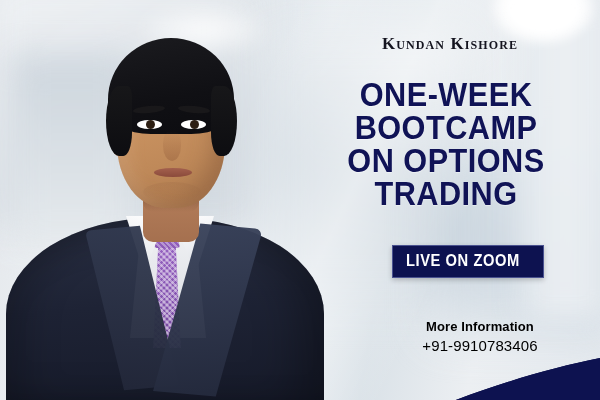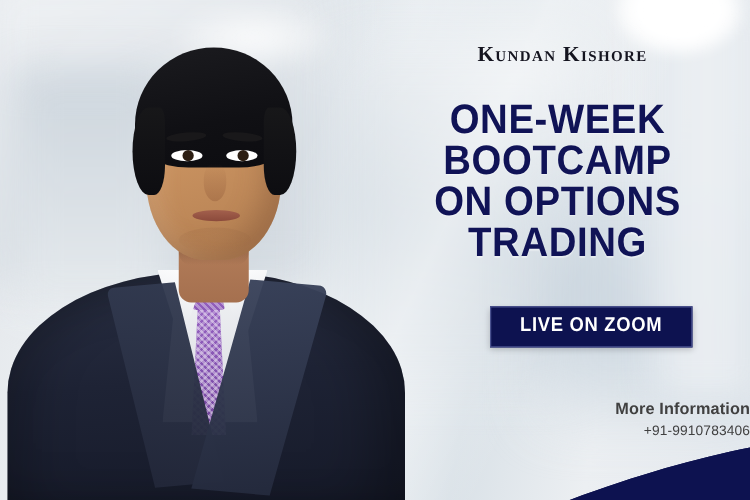--- a/index.html
+++ b/index.html
@@ -398,21 +398,21 @@
     transform: scaleX(0.93);
     transform-origin: center;
     text-shadow: 0 1px 1px rgba(255,255,255,0.45);
   }
   .headline .hl-line { display: block; white-space: nowrap; }
 
   .badge {
     position: absolute;
     left: 392px;
     top: 245px;
-    padding: 6px 13px 7px 23px;
+    padding: 6px 13px 7px 13px;
     background: #0d1250;
     border: 1px solid #4a5290;
     box-shadow: 0 2px 5px rgba(0,0,0,0.22);
   }
   .badge-label {
     font-family: "Liberation Sans", sans-serif;
     font-weight: 700;
     font-size: 16px;
     letter-spacing: 0.6px;
     color: #ffffff;
@@ -421,32 +421,32 @@
     transform-origin: left center;
     display: inline-block;
     white-space: nowrap;
   }
 
   .contact {
     position: absolute;
     left: 360px;
     top: 318px;
     width: 240px;
-    text-align: right;
-    color: #404040;
+    text-align: center;
+    color: #000000;
     font-family: "Liberation Sans", sans-serif;
   }
   .contact-title {
     font-size: 13px;
     font-weight: 700;
     line-height: 18px;
     letter-spacing: 0.1px;
   }
   .contact-phone {
-    font-size: 11px;
+    font-size: 15px;
     font-weight: 400;
     line-height: 19px;
     letter-spacing: 0.1px;
   }
   .contact-web {
     font-size: 13px;
     font-weight: 400;
     line-height: 19px;
     letter-spacing: 0.1px;
   }

